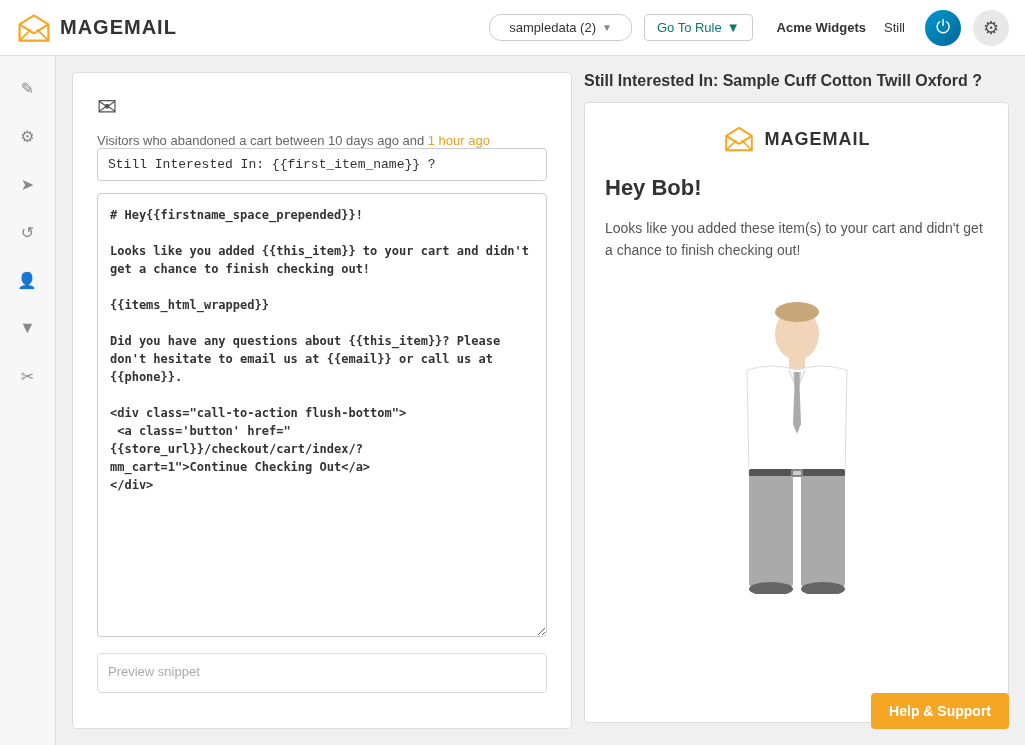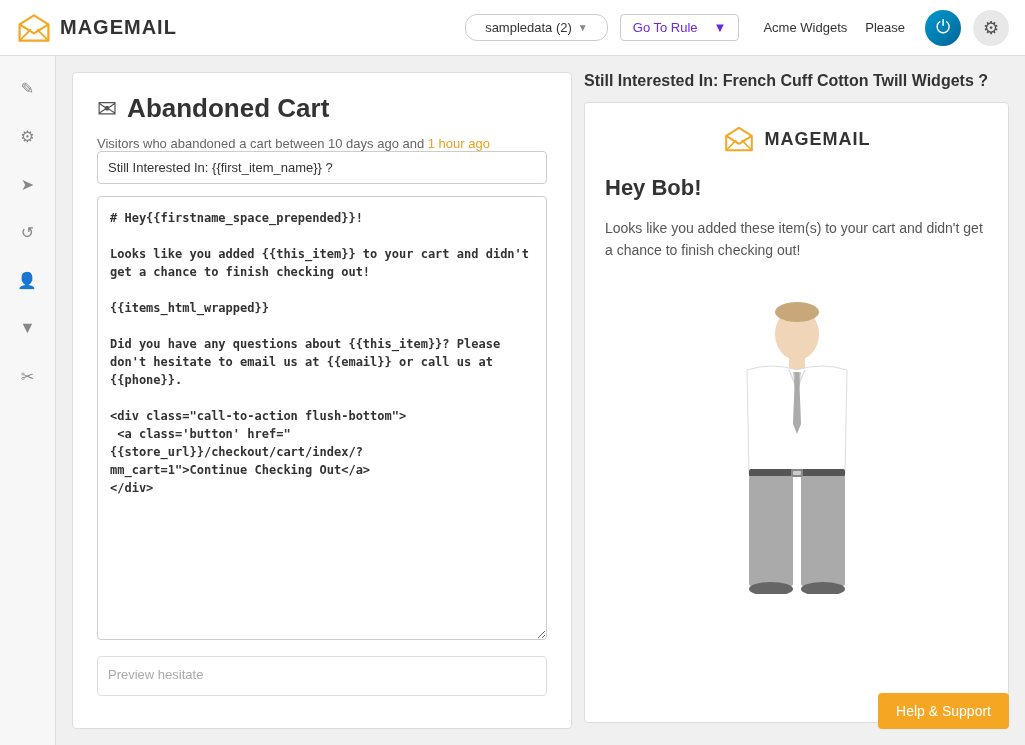--- a/index.html
+++ b/index.html
@@ -47,24 +47,24 @@
     .dropdown-select .chevron { color: #888; font-size: 10px; }
     .go-to-rule-btn {
       display: flex;
       align-items: center;
       border: 1px solid #ccc;
       border-radius: 4px;
       padding: 5px 12px;
       background: #fff;
       font-size: 13px;
       cursor: pointer;
-      gap: 16px;
-      color: #6d28d9;
-    }
-    .header-company { font-size: 13px; color: #333; margin-left: 12px; }
+      gap: 5px;
+      color: #0f766e;
+    }
+    .header-company { font-size: 13px; color: #333; margin-left: 12px; font-weight: bold; }
     .header-user { font-size: 13px; color: #333; margin-left: 6px; }
     .power-btn {
       width: 36px;
       height: 36px;
       border-radius: 50%;
       background: linear-gradient(135deg, #0099cc, #006699);
       border: none;
       cursor: pointer;
       display: flex;
       align-items: center;
@@ -156,20 +156,21 @@
     .subtitle a { color: #e8a020; text-decoration: none; }
 
     .subject-input {
       width: 100%;
       border: 1px solid #ccc;
       border-radius: 4px;
       padding: 8px 10px;
       font-size: 13px;
       color: #333;
       margin-bottom: 12px;
+      font-family: Liberation Mono, monospace;
     }
 
     .body-textarea {
       width: 100%;
       height: 444px;
       border: 1px solid #ccc;
       border-radius: 4px;
       padding: 12px;
       font-size: 12px;
       font-family: monospace;
@@ -244,21 +245,21 @@
     .help-btn {
       position: fixed;
       bottom: 16px;
       right: 16px;
       background: #f5a623;
       color: #fff;
       border: none;
       border-radius: 4px;
       padding: 10px 18px;
       font-size: 14px;
-      font-weight: normal;
+      font-weight: bold;
       cursor: pointer;
     }
 
     
     ::-webkit-scrollbar { width: 6px; }
     ::-webkit-scrollbar-thumb { background: #ccc; border-radius: 3px; }
   </style>
 </head>
 <body>
 
@@ -280,21 +281,21 @@
     <span>sampledata (2)</span>
     <span class="chevron">▼</span>
   </div>
 
   <div class="go-to-rule-btn">
     <span>Go To Rule</span>
     <span class="chevron">▼</span>
   </div>
 
   <span class="header-company">Acme Widgets</span>
-  <span class="header-user">Please</span>
+  <span class="header-user">Still</span>
 
   <button class="power-btn">
     <span>⏻</span>
   </button>
   <button class="gear-btn">
     <span>⚙</span>
   </button>
 </div>
 
 <div class="main-layout">
@@ -321,21 +322,20 @@
     <div class="sidebar-item">
       <span>✂</span>
     </div>
   </div>
 
   <div class="content-area">
 
     <div class="left-panel">
       <div class="page-header">
         <span class="page-header-icon">✉</span>
-        <h1 class="page-title">Abandoned Cart</h1>
       </div>
 
       <p class="subtitle">
         <span>Visitors who abandoned a cart between 10 days ago and </span><a href="#">1 hour ago</a>
       </p>
 
       <input class="subject-input" type="text" value="Still Interested In: {{first_item_name}} ?" style="">
 
       <textarea class="body-textarea" style=""># Hey{{firstname_space_prepended}}!
 
@@ -345,26 +345,26 @@
 
 Did you have any questions about {{this_item}}? Please don't hesitate to email us at {{email}} or call us at {{phone}}.
 
 &lt;div class="call-to-action flush-bottom"&gt;
  &lt;a class='button' href="
 {{store_url}}/checkout/cart/index/?
 mm_cart=1"&gt;Continue Checking Out&lt;/a&gt;
 &lt;/div&gt;</textarea>
 
       <div class="preview-snippet-box">
-        <span>Preview hesitate</span>
+        <span>Preview snippet</span>
       </div>
     </div>
 
     <div class="right-panel">
-      <div class="preview-title">Still Interested In: French Cuff Cotton Twill Widgets ?</div>
+      <div class="preview-title">Still Interested In: Sample Cuff Cotton Twill Oxford ?</div>
 
       <div class="email-preview">
 
         <div class="preview-logo-area">
           <svg class="preview-logo-icon" viewBox="0 0 40 40" xmlns="http://www.w3.org/2000/svg">
             <polygon points="20,6 36,16 36,34 4,34 4,16" fill="none" stroke="#f5a623" stroke-width="2.5" stroke-linejoin="round"></polygon>
             <polyline points="4,16 20,26 36,16" fill="none" stroke="#f5a623" stroke-width="2.5" stroke-linejoin="round"></polyline>
             <line x1="4" y1="34" x2="16" y2="22" stroke="#f5a623" stroke-width="2" stroke-linecap="round"></line>
             <line x1="36" y1="34" x2="24" y2="22" stroke="#f5a623" stroke-width="2" stroke-linecap="round"></line>
           </svg>

